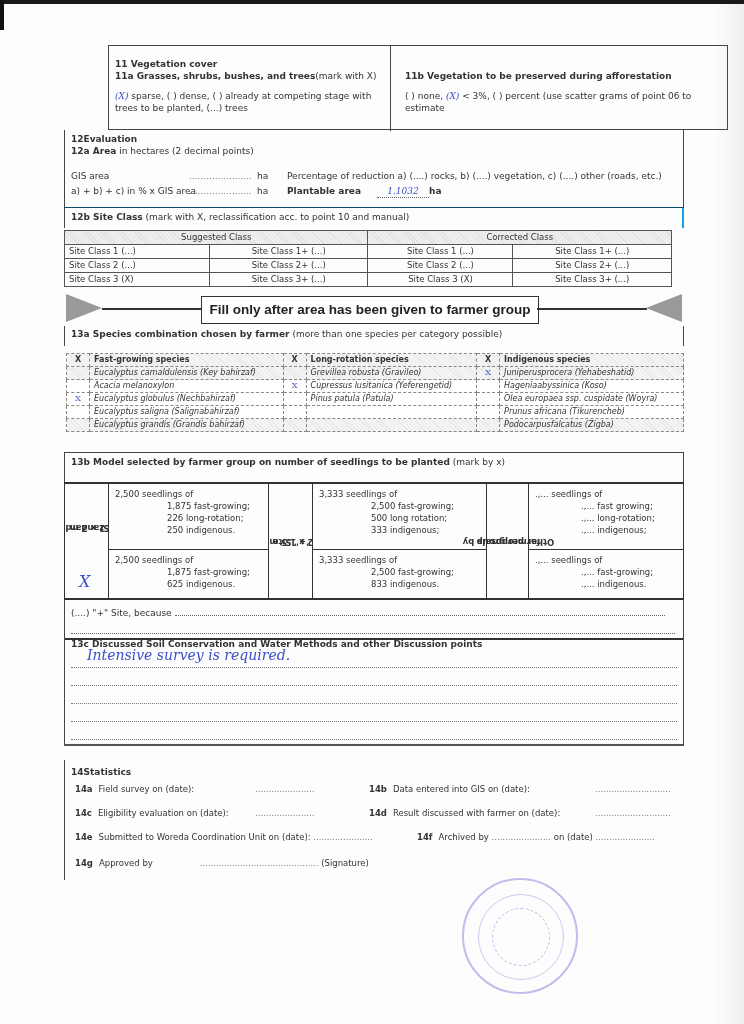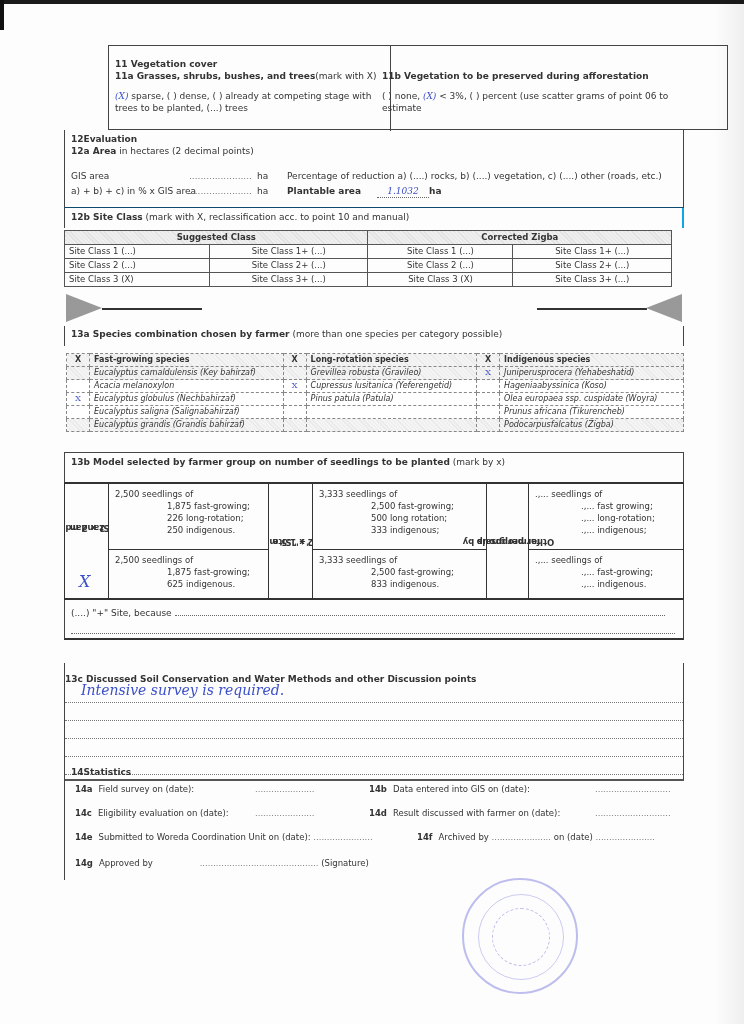--- a/index.html
+++ b/index.html
@@ -11,32 +11,32 @@
   .leftbar { position:absolute; left:0; top:0; width:4px; height:30px; background:#111; }
   .rightshade { position:absolute; right:0; top:0; width:30px; height:1024px;
     background:linear-gradient(to right, rgba(0,0,0,0), rgba(0,0,0,0.06)); }
   .sec { position:absolute; left:64px; width:620px; box-sizing:border-box; }
   .bold { font-weight:bold; }
   .hw { color:#3b4fc9; font-family:"DejaVu Serif", serif; font-style:italic; }
 
   
   .s11 { top:45px; height:85px; border-bottom:1px solid #444; }
   .s11 .colL { position:absolute; left:0; top:0; width:282px; height:85px; border-right:1px solid #444; padding:12px 6px; box-sizing:border-box; }
-  .s11 .colR { position:absolute; left:267px; top:0; width:338px; height:85px; padding:12px 6px; box-sizing:border-box; }
+  .s11 .colR { position:absolute; left:290px; top:0; width:338px; height:85px; padding:12px 6px; box-sizing:border-box; }
   .line { line-height:12px; white-space:nowrap; }
   .gap { height:8px; }
 
   
   .s12 { top:130px; height:78px; border-bottom:1px solid #0c4a6e; padding:3px 6px; }
   .row12 { position:absolute; left:6px; line-height:12px; white-space:nowrap; }
   .s12b { top:208px; height:20px; padding:4px 6px; }
 
   table.site { position:absolute; left:64px; top:230px; width:608px; border-collapse:collapse; font-size:8.5px; }
   table.site td { border:1px solid #555; padding:0 4px; height:13px; line-height:13px; }
-  table.site .hdr td { background:repeating-linear-gradient(45deg,#ddd 0 1px,#f1f1f1 1px 3px); font-weight:bold; text-align:center; }
+  table.site .hdr td { background:repeating-linear-gradient(45deg,#ddd 0 1px,#f1f1f1 1px 3px); font-weight:normal; text-align:center; }
   table.site td.c2, table.site td.c4 { text-align:center; }
 
   
   .banner { position:absolute; left:64px; top:292px; width:620px; height:36px; }
   .tri-l { position:absolute; left:2px; top:2px; width:0; height:0;
     border-top:14px solid transparent; border-bottom:14px solid transparent; border-left:36px solid #999; }
   .tri-r { position:absolute; right:2px; top:2px; width:0; height:0;
     border-top:14px solid transparent; border-bottom:14px solid transparent; border-right:36px solid #999; }
   .bline { position:absolute; top:16px; height:2px; background:#333; }
   .bbox { position:absolute; left:137px; top:4px; width:336px; height:26px; border:1px solid #333; background:#fff;
@@ -54,21 +54,21 @@
 
   .grid { position:absolute; left:64px; top:482px; width:620px; height:118px; border-top:2px solid #333; border-bottom:2px solid #333; box-sizing:border-box; }
   .gcell { position:absolute; box-sizing:border-box; font-size:8.5px; line-height:12px; padding:4px 6px; white-space:nowrap; }
   .vlab { position:absolute; box-sizing:border-box; border-right:1px solid #333; }
   .vlab span { position:absolute; left:50%; top:50%; transform:translate(-50%,-50%) rotate(-90deg); white-space:nowrap; font-weight:bold; font-size:8.5px; text-align:center; line-height:11px; }
   .ind { padding-left:52px; }
 
   .s13site { top:600px; height:40px; padding:6px 6px; border-bottom:2px solid #333; }
   .dots { display:inline-block; border-bottom:1px dotted #666; height:9px; vertical-align:baseline; }
 
-  .s13c { top:663px; height:118px; padding:10px 0; border-bottom:2px solid #555; }
+  .s13c { top:628px; height:118px; padding:10px 6px; border-bottom:2px solid #555; }
   .dline { height:17px; border-bottom:1px dotted #777; position:relative; }
 
   .s14 { top:760px; height:120px; padding:6px 6px; border-left:1px solid #444; }
   .r14 { position:absolute; white-space:nowrap; font-size:8.5px; }
   .r14 b { margin-right:6px; }
 
   .stamp { position:absolute; left:462px; top:878px; width:116px; height:116px; border-radius:50%;
     border:2px solid rgba(110,110,220,0.45); box-sizing:border-box; }
   .stamp .in1 { position:absolute; left:14px; top:14px; width:84px; height:84px; border-radius:50%; border:1px solid rgba(110,110,220,0.35); }
   .stamp .in2 { position:absolute; left:28px; top:28px; width:56px; height:56px; border-radius:50%; border:1px dashed rgba(110,110,220,0.45); }
@@ -108,21 +108,21 @@
   </div>
 </div>
 <div class="sec s12b" style="border-left:1px solid #444;border-right:2px solid #0ea5e9;">
   <span class="bold">12b Site Class</span><span> (mark with X, reclassification acc. to point 10 and manual)</span>
 </div>
 
 <table class="site">
   <tbody>
       <tr class="hdr">
     <td colspan="2">Suggested Class</td>
-    <td colspan="2">Corrected Zigba</td>
+    <td colspan="2">Corrected Class</td>
   </tr>
   <tr>
     <td>Site Class 1 (...)</td>
     <td class="c2">Site Class 1+ (...)</td>
     <td class="c2">Site Class 1 (...)</td>
     <td class="c4">Site Class 1+ (...)</td>
   </tr>
   <tr>
     <td>Site Class 2 (...)</td>
     <td class="c2">Site Class 2+ (...)</td>
@@ -134,20 +134,21 @@
     <td class="c2">Site Class 3+ (...)</td>
     <td class="c2">Site Class 3 (X)</td>
     <td class="c4">Site Class 3+ (...)</td>
   </tr>
 </tbody>
   </table>
 
 <div class="banner">
   <div class="tri-l"></div>
   <div class="bline" style="left:38px;width:100px;"></div>
+  <div class="bbox">Fill only after area has been given to farmer group</div>
   <div class="bline" style="left:473px;width:110px;"></div>
   <div class="tri-r"></div>
 </div>
 <div class="sec s13a" style="border-left:1px solid #444;border-right:1px solid #444;">
   <span class="bold">13a Species combination chosen by farmer</span><span> (more than one species per category possible)</span>
 </div>
 
 <table class="species">
   <tbody>
       <tr class="hdr">

